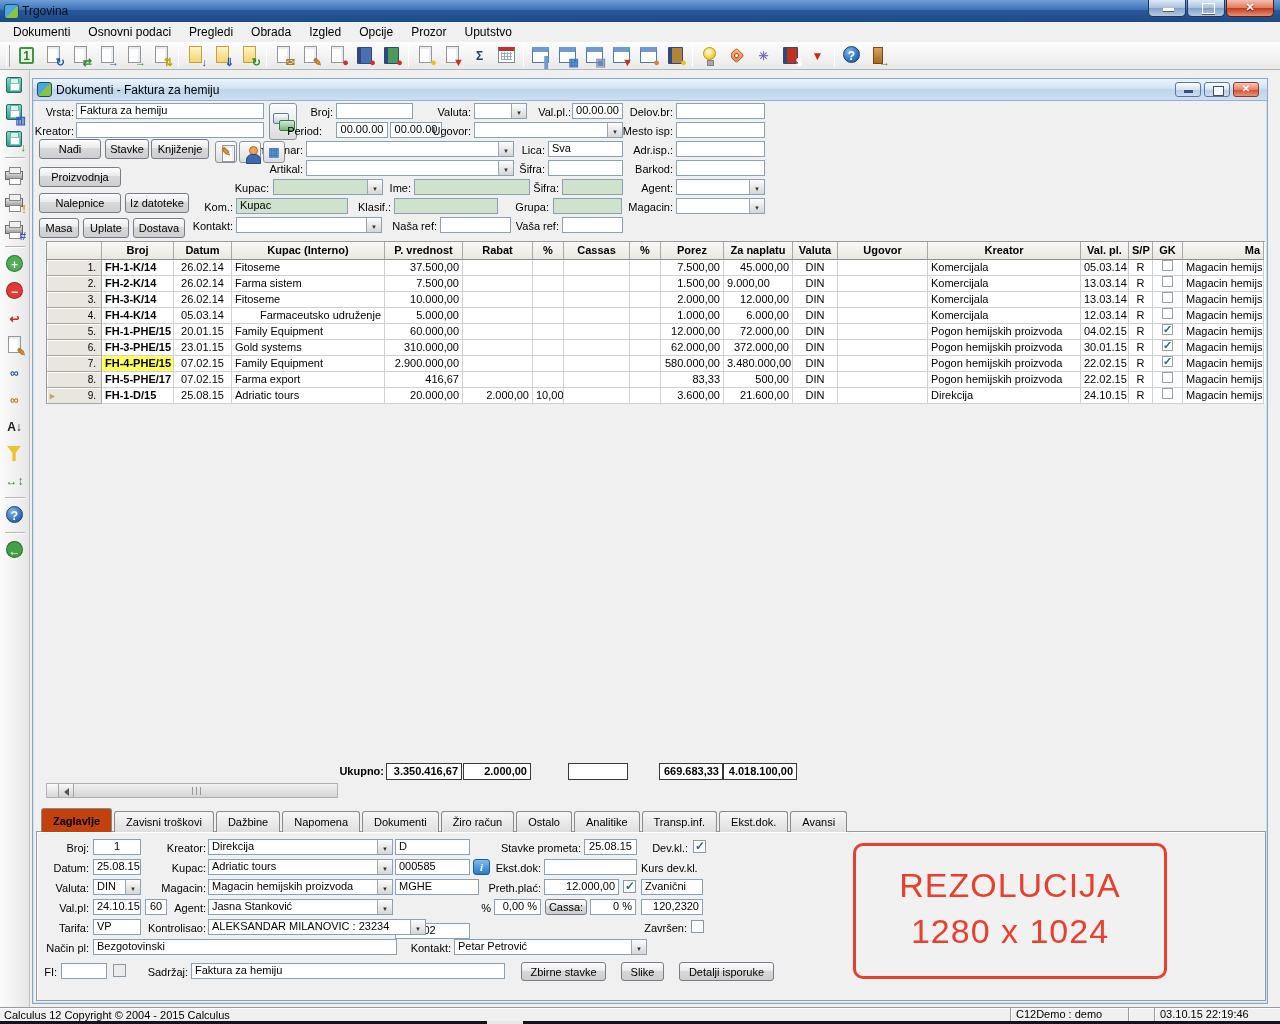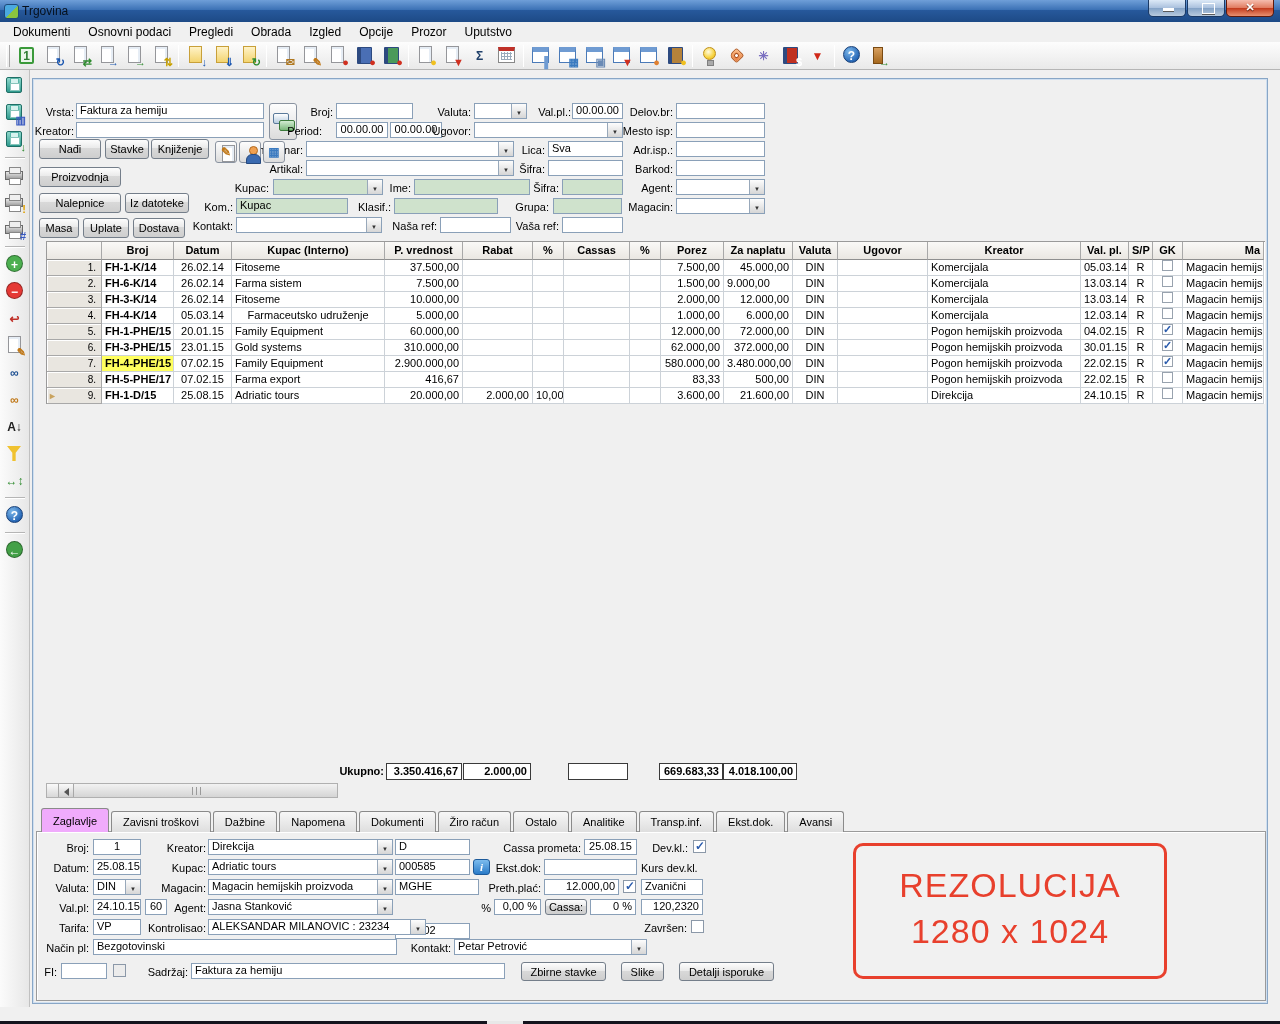--- a/index.html
+++ b/index.html
@@ -97,21 +97,21 @@
 
 .hs{position:absolute;left:13px;top:704px;width:292px;height:15px;border:1px solid #b0b0b0;background:#e8e8e8;display:flex}
 .hsg{width:12px;height:100%;background:linear-gradient(#fafafa,#d8d8d8);border-right:1px solid #a8a8a8;flex:none}
 .hsl{width:15px;height:100%;background:linear-gradient(#fafafa,#d0d0d0);border-right:1px solid #a8a8a8;flex:none;position:relative}
 .hsl::after{content:"";position:absolute;left:5px;top:4px;border-top:4px solid transparent;border-bottom:4px solid transparent;border-right:5px solid #555}
 .hst{flex:1;background:linear-gradient(#f2f2f2,#d5d5d5);position:relative}
 .hst::after{content:"";position:absolute;left:118px;top:3px;width:10px;height:8px;background:repeating-linear-gradient(90deg,#9a9a9a 0 1px,transparent 1px 4px)}
 
 .tabs{position:absolute;left:8px;top:729px;height:24px;display:flex;align-items:flex-end;z-index:2}
 .tab{height:21px;line-height:20px;padding:0 11px;background:linear-gradient(#f7f7f7,#dedede);border:1px solid #8a8a8a;border-bottom:none;border-radius:3px 3px 0 0;margin-right:2px}
-.tab.active{height:24px;line-height:24px;background:#f0abfc;font-weight:normal}
+.tab.active{height:24px;line-height:24px;background:#c2410c;font-weight:bold}
 .tabpage{position:absolute;left:3px;top:752px;width:1230px;height:170px;border:1px solid #9a9a9a;background:#f0f0f0;box-shadow:inset 1px 1px 0 #fff}
 .overlay{position:absolute;left:820px;top:764px;width:314px;height:136px;background:#f1f1f1;border:3px solid #e8402d;border-radius:10px;color:#e8402d;text-align:center;z-index:30;font-size:34px;line-height:46px;padding-top:16px;letter-spacing:1px}
 
 .statusbar{position:absolute;left:0;top:1007px;width:1280px;height:14px;background:#f0f0f0;border-top:1px solid #9a9a9a;box-shadow:inset 0 1px 0 #fff;display:flex;align-items:center}
 .sleft{flex:1;padding-left:4px;white-space:nowrap}
 .sseg{height:100%;line-height:13px;border-left:1px solid #9a9a9a;box-shadow:inset 1px 0 0 #fff;padding:0 5px;white-space:nowrap;flex:none}
 .bstrip{position:absolute;left:0;top:1021px;width:1280px;height:3px;background:#13131d}
 .bseg{position:absolute;top:1021px;height:3px}
 </style>
 </head>
@@ -327,20 +327,29 @@
         <span class="cg" style="color: rgb(255, 255, 255);">?</span>
       </span>
       <span class="ssep"></span>
       <span class="sbi">
         <span class="base k-circle" style="background: rgb(67, 160, 71);"></span>
         <span class="cg" style="color: rgb(255, 255, 255);">←</span>
       </span>
     </div>
 
   <div class="mdi">
+    <div class="dtitle">
+      <span class="applogo"></span>
+      <span style="margin-left:4px">Dokumenti - Faktura za hemiju</span>
+      <div class="dbtns">
+        <div class="dbtn min"></div>
+        <div class="dbtn max"></div>
+        <div class="dbtn close"></div>
+      </div>
+    </div>
 
     <div class="lbl" style="left:1px;top:26px;width:40px">Vrsta:</div>
     <div class="inp" style="left:43px;top:24px;width:188px">Faktura za hemiju</div>
     <div class="lbl" style="left:0;top:45px;width:41px">Kreator:</div>
     <div class="inp" style="left:43px;top:43px;width:188px"></div>
     <div class="ibtn" style="left:236px;top:24px;width:28px;height:37px">
         <span class="base k-cards"></span>
       </div>
 
     <div class="lbl" style="left:252px;top:26px;width:48px">Broj:</div>
@@ -471,21 +480,21 @@
           <span class="gcell" style="width: 45px; text-align: center;">DIN</span>
           <span class="gcell" style="width: 90px; text-align: left;"></span>
           <span class="gcell" style="width: 153px; text-align: left;">Komercijala</span>
           <span class="gcell" style="width: 48px; text-align: center;">05.03.14</span>
           <span class="gcell" style="width: 24px; text-align: center;">R</span>
           <span class="gcell" style="width: 30px; text-align: center;"><span class="gcb"></span></span>
           <span class="gcell" style="width: 81px; text-align: left;">Magacin hemijskih</span>
         </span>
         <span class="grow">
           <span class="gcell numc" style="width: 55px; text-align: right;">2.</span>
-          <span class="gcell bold" style="width: 72px; text-align: left;">FH-6-K/14</span>
+          <span class="gcell bold" style="width: 72px; text-align: left;">FH-2-K/14</span>
           <span class="gcell" style="width: 58px; text-align: center;">26.02.14</span>
           <span class="gcell" style="width: 153px; text-align: left;">Farma sistem</span>
           <span class="gcell" style="width: 78px; text-align: right;">7.500,00</span>
           <span class="gcell" style="width: 70px; text-align: right;"></span>
           <span class="gcell" style="width: 31px; text-align: right;"></span>
           <span class="gcell" style="width: 66px; text-align: right;"></span>
           <span class="gcell" style="width: 31px; text-align: right;"></span>
           <span class="gcell" style="width: 63px; text-align: right;">1.500,00</span>
           <span class="gcell" style="width: 69px; ">9.000,00</span>
           <span class="gcell" style="width: 45px; text-align: center;">DIN</span>
@@ -513,21 +522,21 @@
           <span class="gcell" style="width: 153px; text-align: left;">Komercijala</span>
           <span class="gcell" style="width: 48px; text-align: center;">13.03.14</span>
           <span class="gcell" style="width: 24px; text-align: center;">R</span>
           <span class="gcell" style="width: 30px; text-align: center;"><span class="gcb"></span></span>
           <span class="gcell" style="width: 81px; text-align: left;">Magacin hemijskih</span>
         </span>
         <span class="grow">
           <span class="gcell numc" style="width: 55px; text-align: right;">4.</span>
           <span class="gcell bold" style="width: 72px; text-align: left;">FH-4-K/14</span>
           <span class="gcell" style="width: 58px; text-align: center;">05.03.14</span>
-          <span class="gcell" style="width: 153px; text-align: center;">Farmaceutsko udruženje</span>
+          <span class="gcell" style="width: 153px; text-align: right;">Farmaceutsko udruženje</span>
           <span class="gcell" style="width: 78px; text-align: right;">5.000,00</span>
           <span class="gcell" style="width: 70px; text-align: right;"></span>
           <span class="gcell" style="width: 31px; text-align: right;"></span>
           <span class="gcell" style="width: 66px; text-align: right;"></span>
           <span class="gcell" style="width: 31px; text-align: right;"></span>
           <span class="gcell" style="width: 63px; text-align: right;">1.000,00</span>
           <span class="gcell" style="width: 69px; text-align: right;">6.000,00</span>
           <span class="gcell" style="width: 45px; text-align: center;">DIN</span>
           <span class="gcell" style="width: 90px; text-align: left;"></span>
           <span class="gcell" style="width: 153px; text-align: left;">Komercijala</span>
@@ -667,21 +676,21 @@
       </div>
 
     <div class="lbl" style="left:16px;top:762px;width:40px">Broj:</div>
     <div class="inp c" style="left:60px;top:760px;width:48px">1</div>
     <div class="lbl" style="left:121px;top:762px;width:52px">Kreator:</div>
     <div class="inp dd" style="left:175px;top:760px;width:185px">
         <span class="ddv">Direkcija</span>
         <span class="dda"></span>
       </div>
     <div class="inp" style="left:362px;top:760px;width:75px">D</div>
-    <div class="lbl" style="left:448px;top:762px;width:100px">Cassa prometa:</div>
+    <div class="lbl" style="left:448px;top:762px;width:100px">Stavke prometa:</div>
     <div class="inp c" style="left:551px;top:760px;width:53px">25.08.15</div>
     <div class="lbl" style="left:600px;top:762px;width:55px">Dev.kl.:</div>
     <span class="cb on" style="left:660px;top:761px"></span>
 
     <div class="lbl" style="left:16px;top:782px;width:40px">Datum:</div>
     <div class="inp c" style="left:60px;top:780px;width:48px">25.08.15</div>
     <div class="lbl" style="left:121px;top:782px;width:52px">Kupac:</div>
     <div class="inp dd" style="left:175px;top:780px;width:185px">
         <span class="ddv">Adriatic tours</span>
         <span class="dda"></span>
@@ -749,16 +758,22 @@
     <div class="btn" style="left:488px;top:883px;width:85px;height:19px">Zbirne stavke</div>
     <div class="btn" style="left:588px;top:883px;width:43px;height:19px">Slike</div>
     <div class="btn" style="left:646px;top:883px;width:95px;height:19px">Detalji isporuke</div>
 
     <div class="overlay">
       <div>REZOLUCIJA</div>
       <div>1280 x 1024</div>
     </div>
   </div>
 
+  <div class="statusbar">
+    <span class="sleft">Calculus 12  Copyright © 2004 - 2015  Calculus</span>
+    <span class="sseg" style="width:118px">C12Demo : demo</span>
+    <span class="sseg" style="width:26px"></span>
+    <span class="sseg" style="width:126px">03.10.15 22:19:46</span>
+  </div>
   <div class="bstrip"></div>
   <div class="bseg" style="left:487px;width:36px;background:#e8e8e8"></div>
 
 </div>
 
 </body></html>

